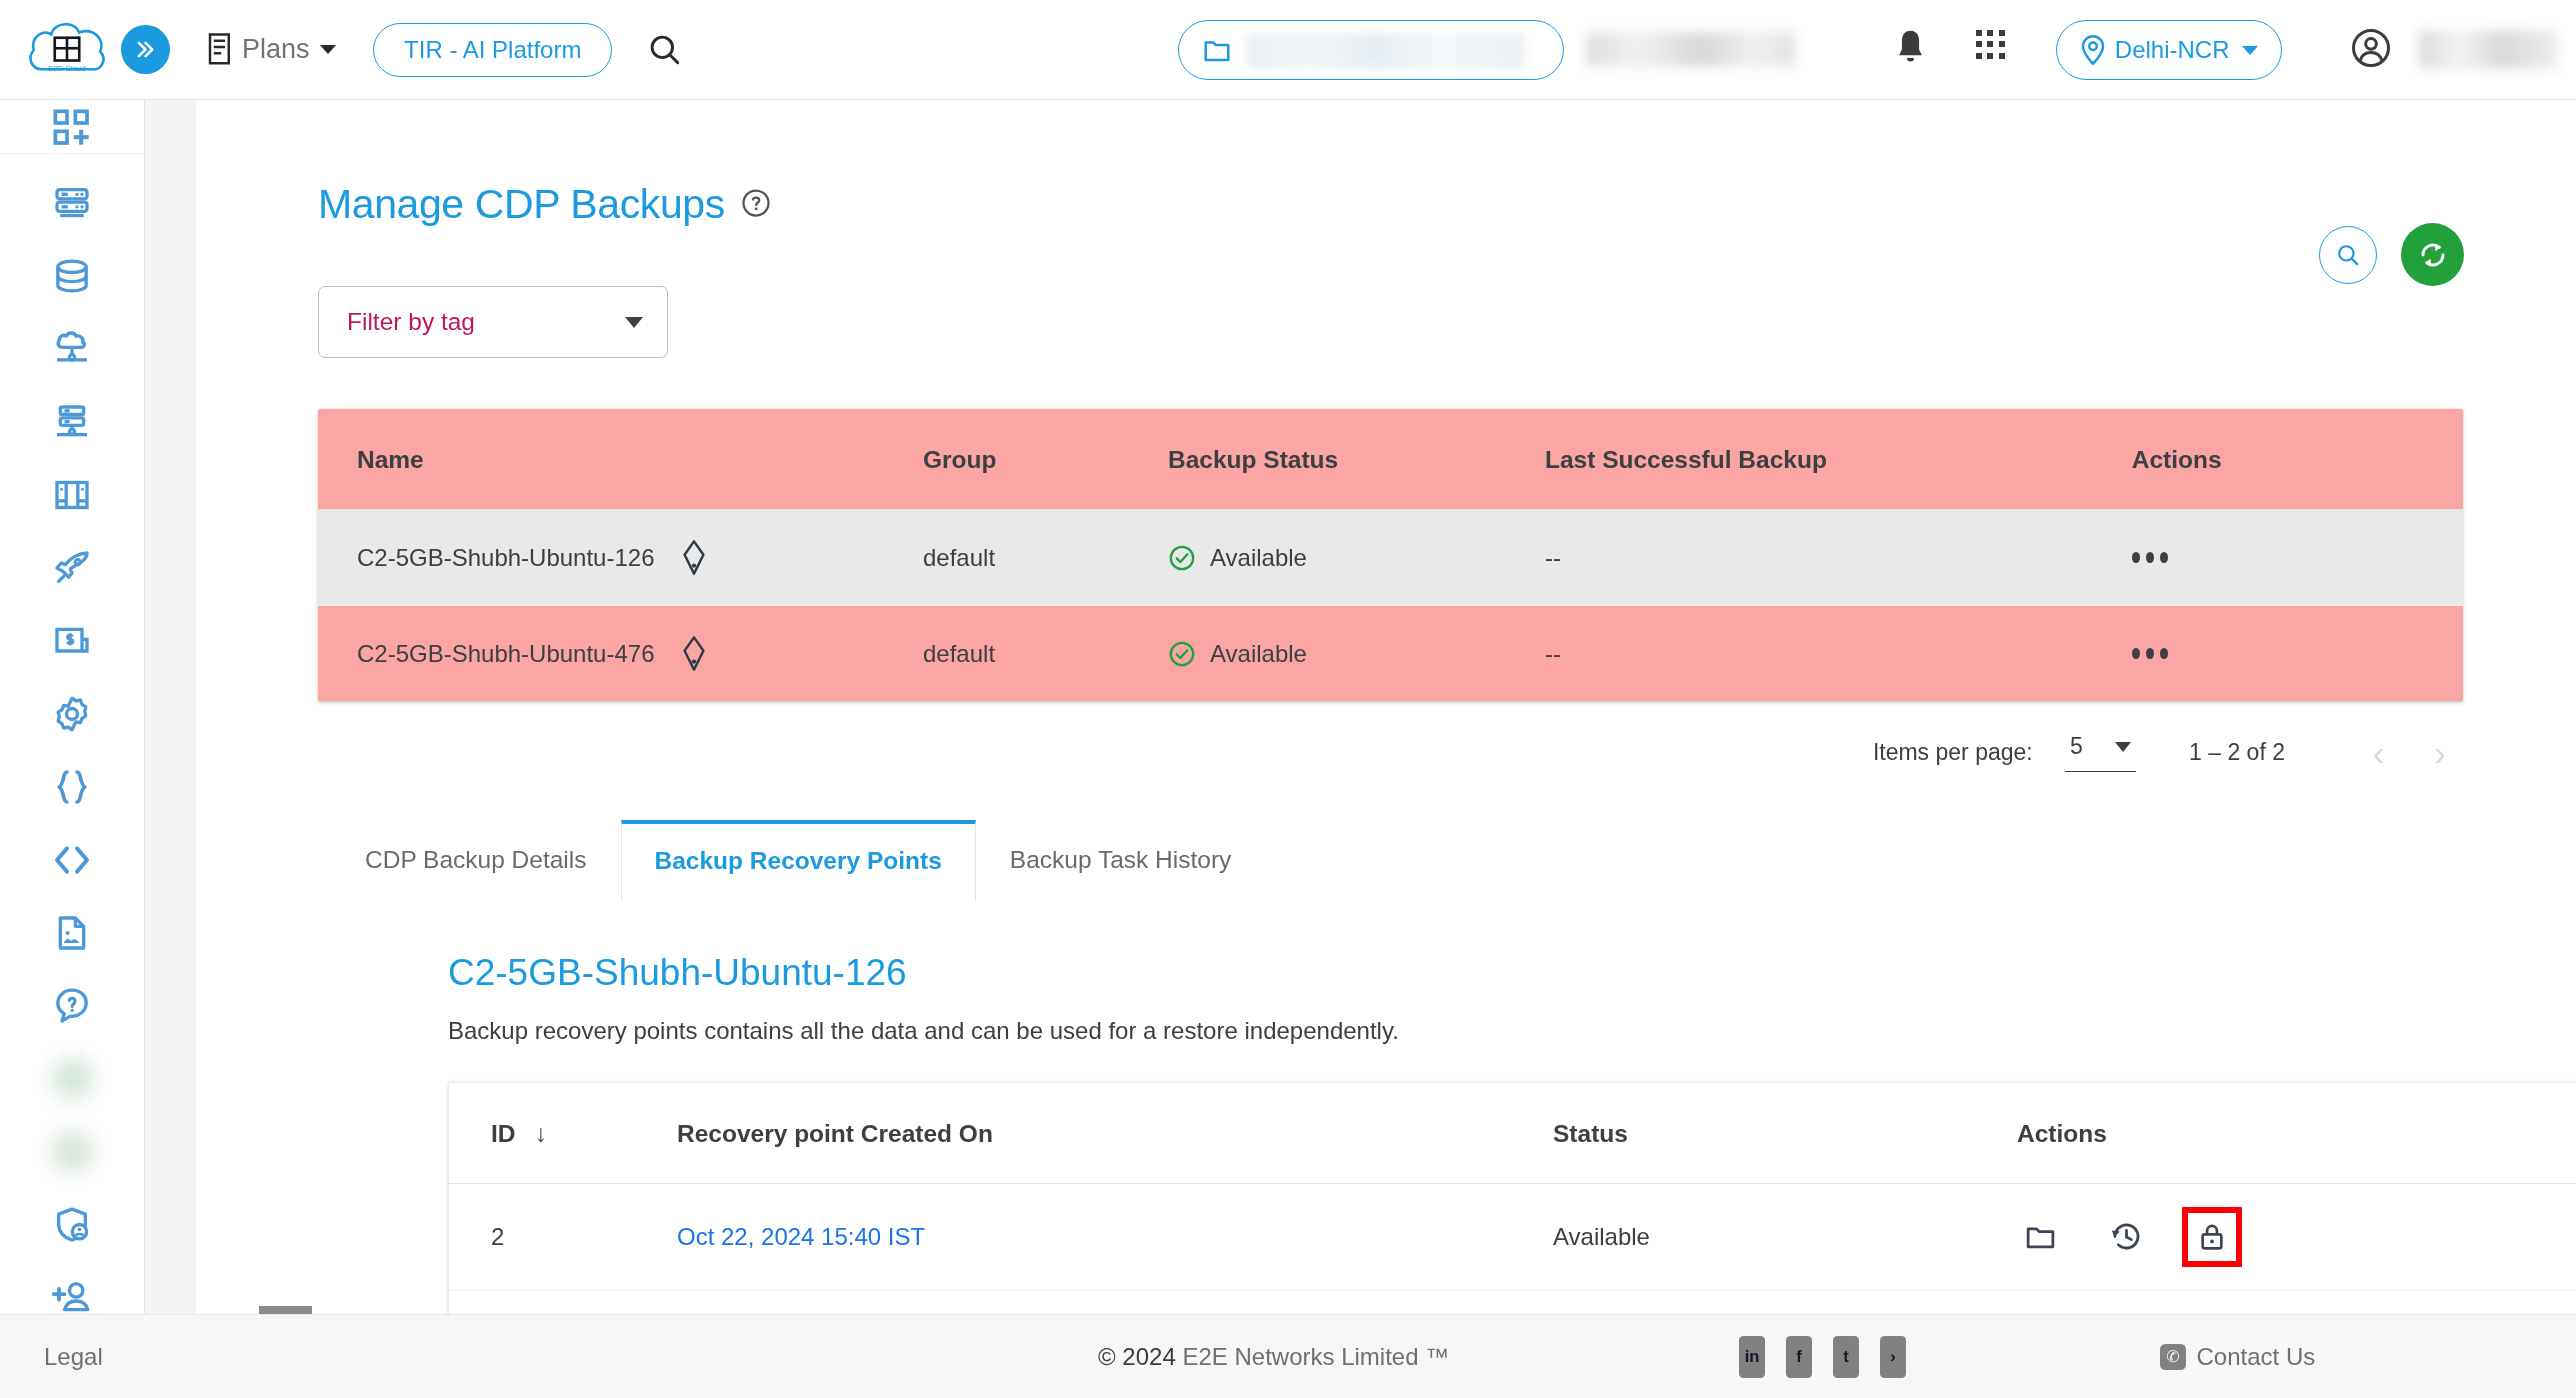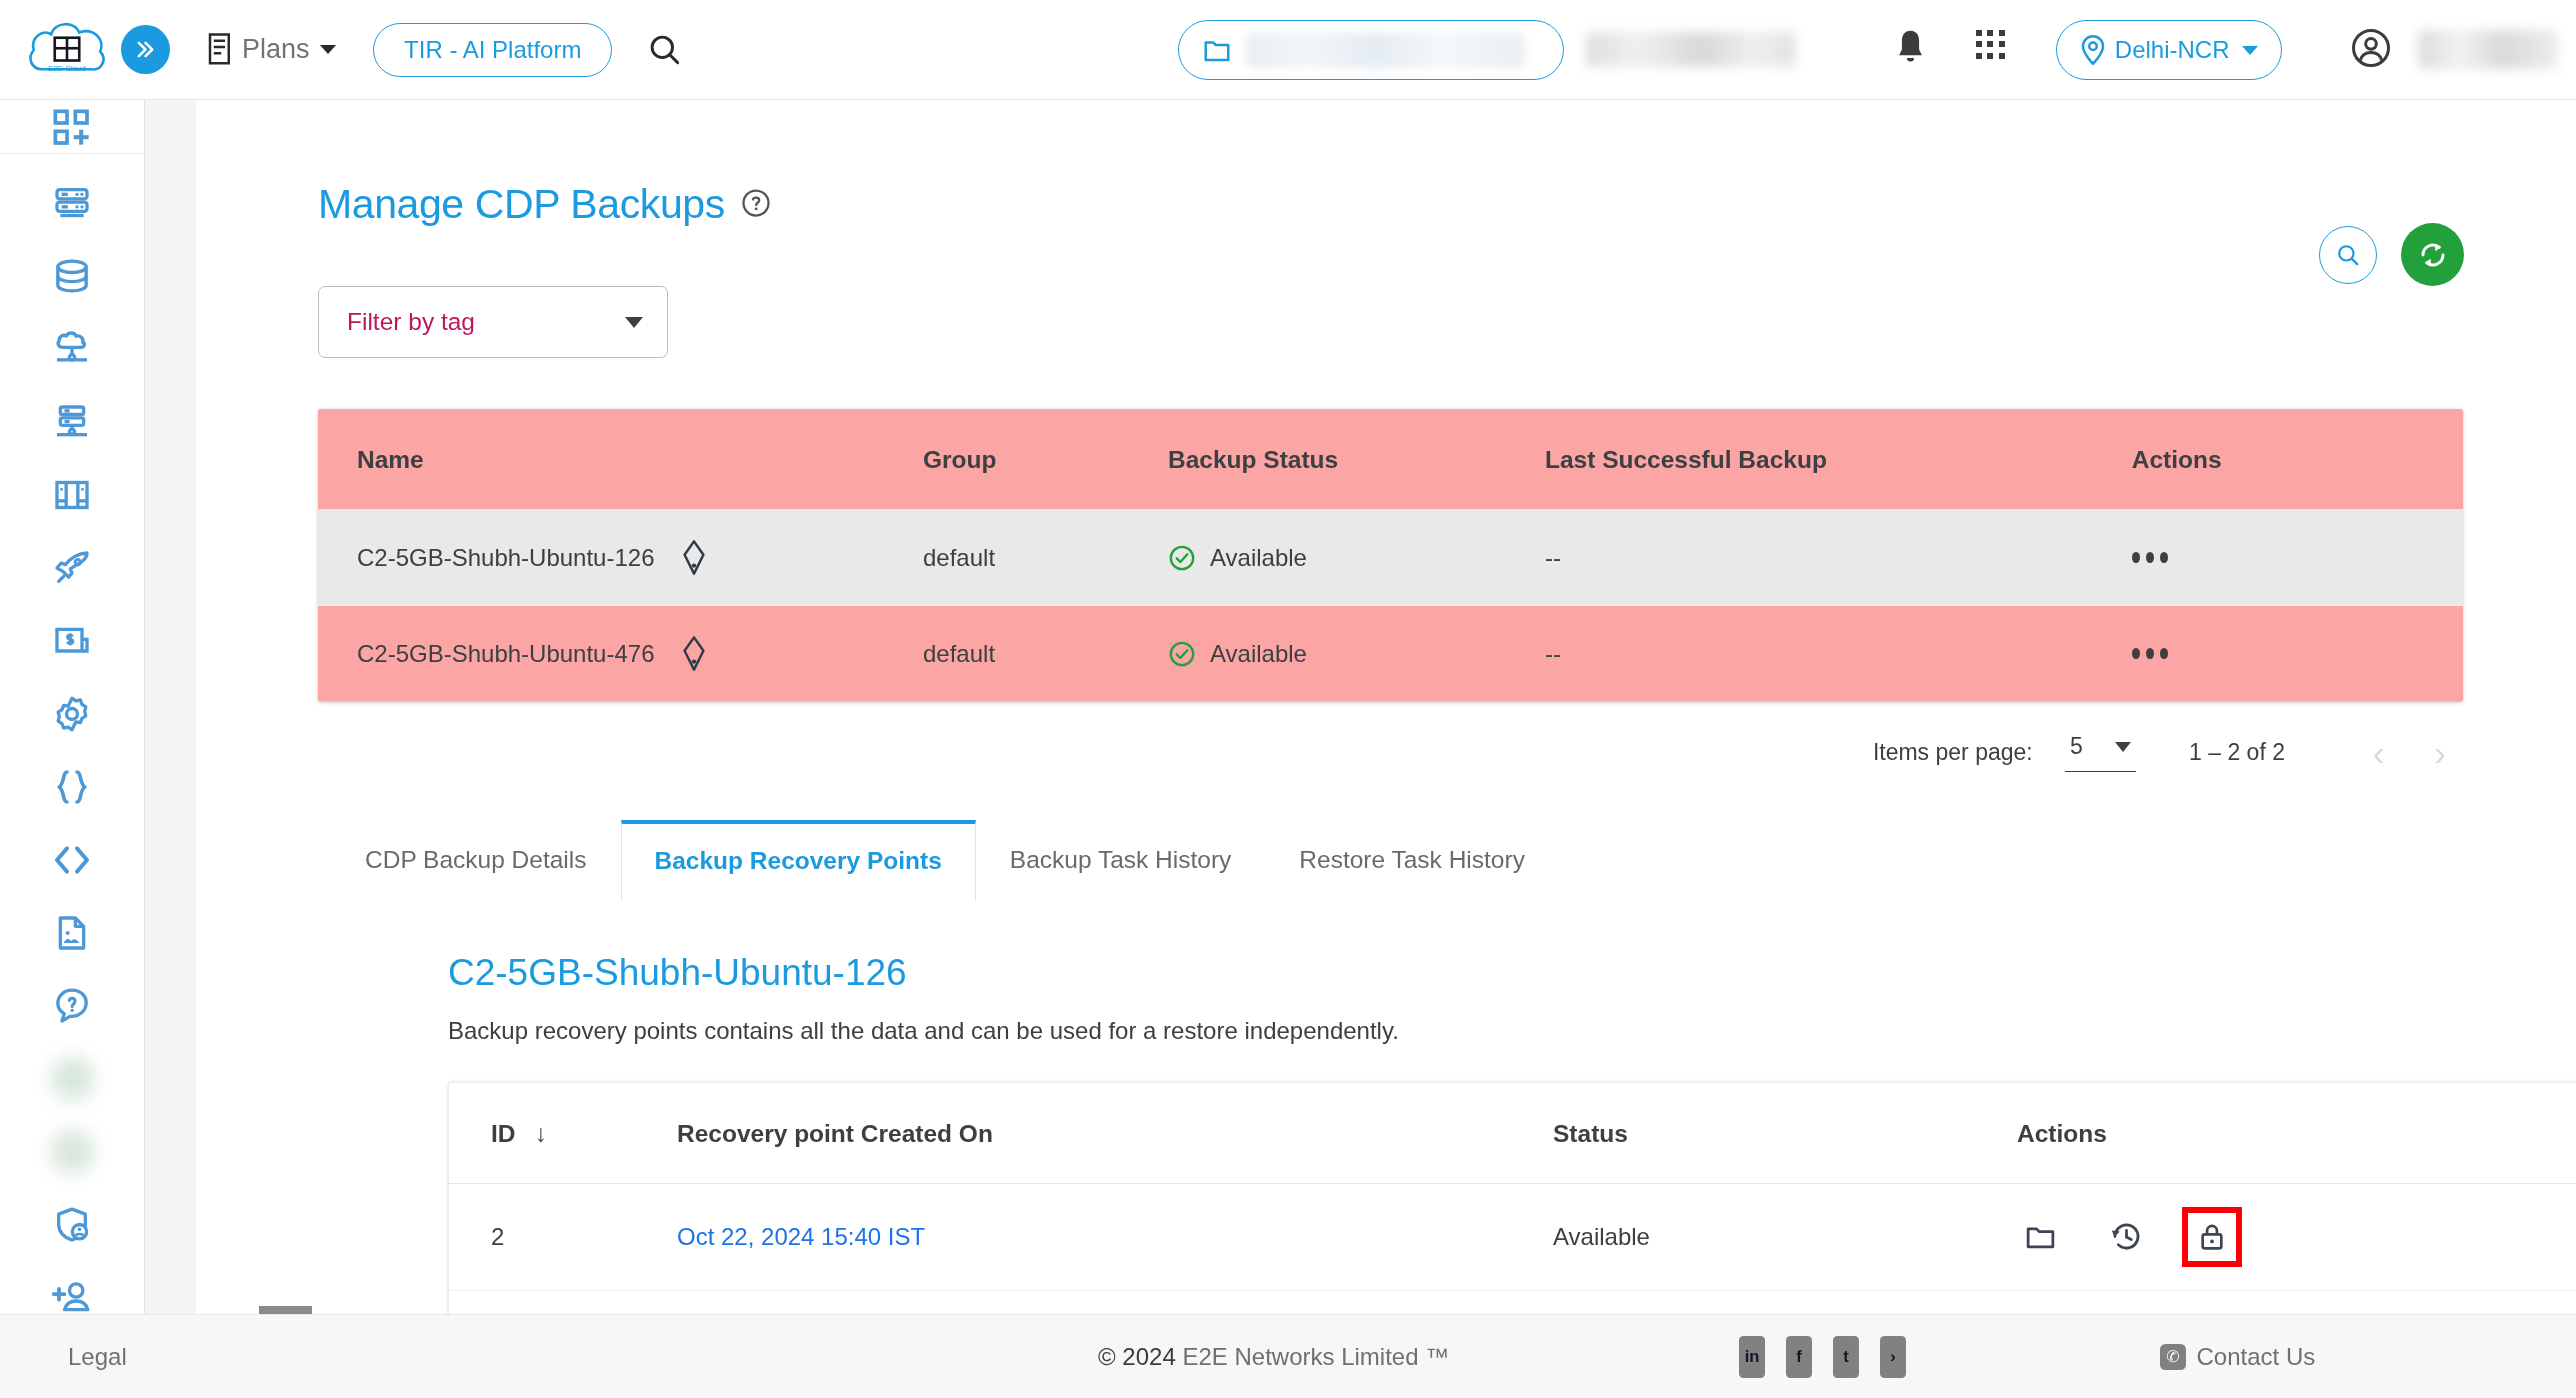--- a/index.html
+++ b/index.html
@@ -164,21 +164,21 @@
   .rp-actions { display: flex; align-items: center; gap: 40px; }
   .ic-btn { width: 46px; height: 46px; display: flex; align-items: center; justify-content: center; cursor: pointer; }
   .ic-btn.highlight { outline: 6.1px solid #fb0007; outline-offset: 1.8px; }
 
   
   .footer {
     position: absolute; left: 0; top: 1314px; width: 2576px; height: 84px;
     background: #f7f7f7; border-top: 0.9px solid #e8e8e8;
     display: flex; align-items: center; color: #6f6f6f; font-size: 24px;
   }
-  .f-legal { margin-left: 68px; cursor: pointer; }
+  .f-legal { margin-left: 44px; cursor: pointer; }
   .f-copy { position: absolute; left: 1098px; }
   .f-copy b { color: #3c3c3c; font-weight: 400; }
   .f-social { position: absolute; left: 1739px; display: flex; gap: 21px; }
   .soc { width: 26px; height: 42px; background: #818181; border-radius: 4.4px; display:flex; align-items:center; justify-content:center;
      color:#0f172a; font-size: 16.6px; font-weight: bold; cursor: pointer; }
   .f-contact { position: absolute; left: 2160px; display: flex; align-items: center; gap: 10.5px; cursor: pointer; }
   .phone-box { width: 26px; height: 26px; background: #818181; border-radius: 5.3px; display:flex; align-items:center; justify-content:center; color:#f7f7f7; font-size:16px;}
   .bottom-scrollbar { position:absolute; left:259px; top:1306px; width: 53px; height: 8px; background:#8a8a8a; }
 </style>
 </head>
@@ -547,21 +547,20 @@
         </span>
         <span class="pg-range">1 – 2 of 2</span>
         <span class="pg-arrow">‹</span>
         <span class="pg-arrow">›</span>
       </div>
 
       <div class="tabs">
         <div class="tab">CDP Backup Details</div>
         <div class="tab active">Backup Recovery Points</div>
         <div class="tab">Backup Task History</div>
-        <div class="tab">Restore Task History</div>
       </div>
 
       <div class="sub-title">C2-5GB-Shubh-Ubuntu-126</div>
       <div class="sub-desc">Backup recovery points contains all the data and can be used for a restore independently.</div>
 
       <div class="card2">
         <table class="grid">
           <thead>
             <tr>
               <th class="c-id">

